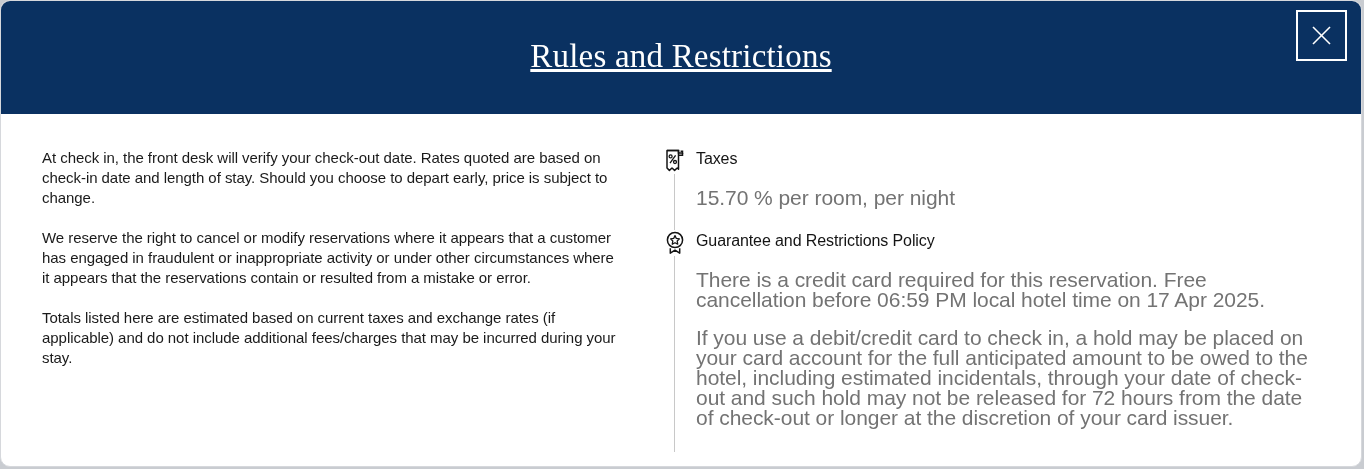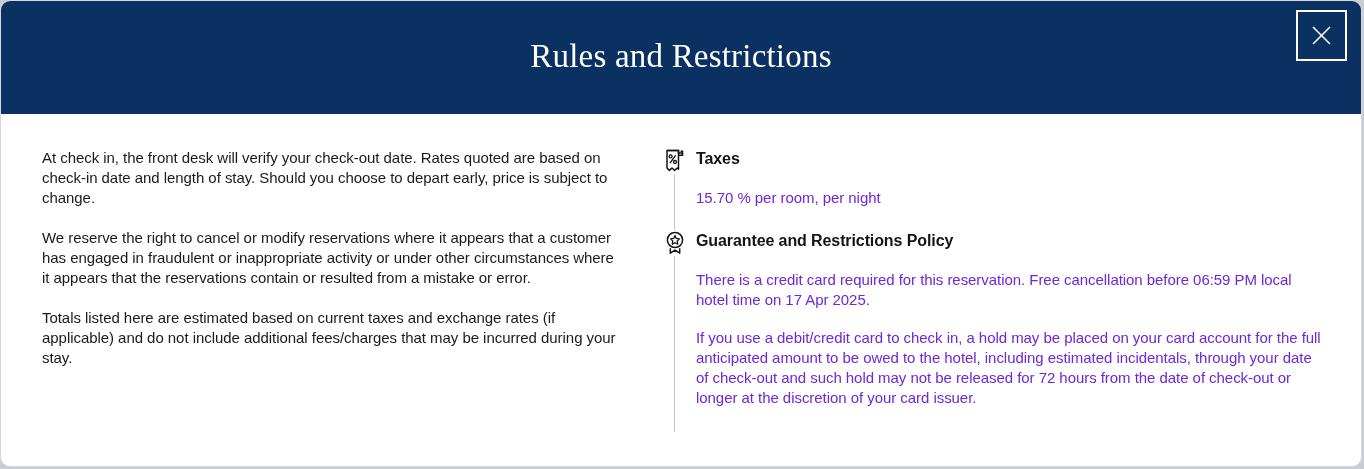--- a/index.html
+++ b/index.html
@@ -38,20 +38,21 @@
 
   .modal-title {
     font-family: "Liberation Serif", "DejaVu Serif", serif;
     color: #ffffff;
     font-size: 33px;
     font-weight: 400;
     letter-spacing: 0.2px;
     line-height: 1;
     margin: 0;
     padding-bottom: 2px;
+    text-decoration: underline;
   }
 
   .close-button {
     position: absolute;
     top: 9px;
     right: 14px;
     width: 51px;
     height: 51px;
     border: 2px solid #ffffff;
     background: transparent;
@@ -124,32 +125,32 @@
     min-height: 10px;
   }
 
   .policy-content {
     flex: 1 1 auto;
     padding-bottom: 24px;
   }
 
   .policy-heading {
     font-size: 16px;
-    font-weight: bold;
+    font-weight: normal;
     color: #141414;
     line-height: 22px;
     margin: 0 0 18px 0;
     letter-spacing: -0.1px;
   }
 
   .policy-content p {
     margin: 0 0 18px 0;
-    font-size: 15px;
+    font-size: 21px;
     line-height: 20px;
-    color: #6d28d9;
+    color: #737373;
     letter-spacing: -0.05px;
   }
   .policy-content p:last-child { margin-bottom: 0; }
 
   .section-taxes .policy-content { padding-bottom: 22px; }
 </style>
 </head>
 <body>
 
 <div class="modal">

